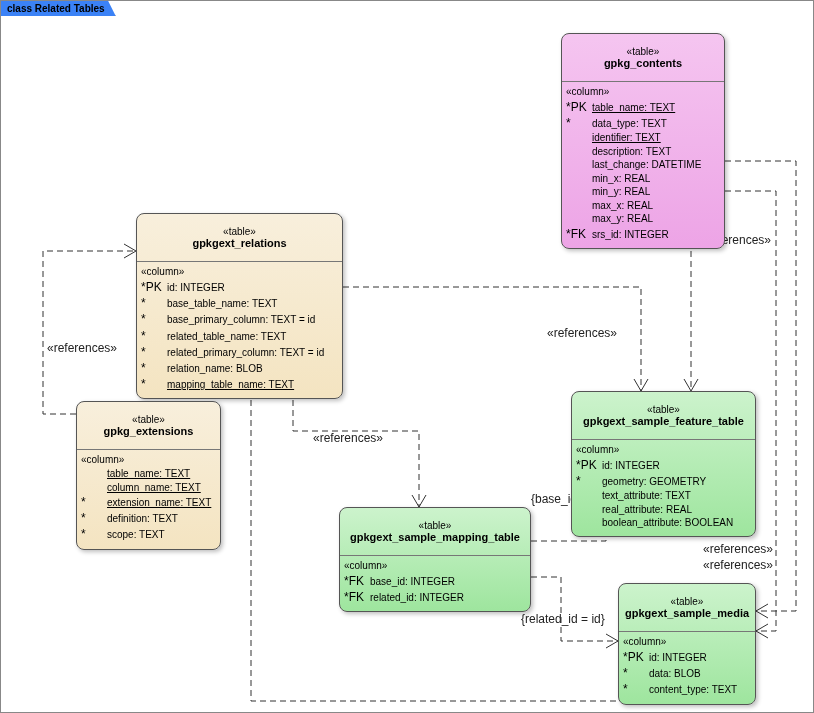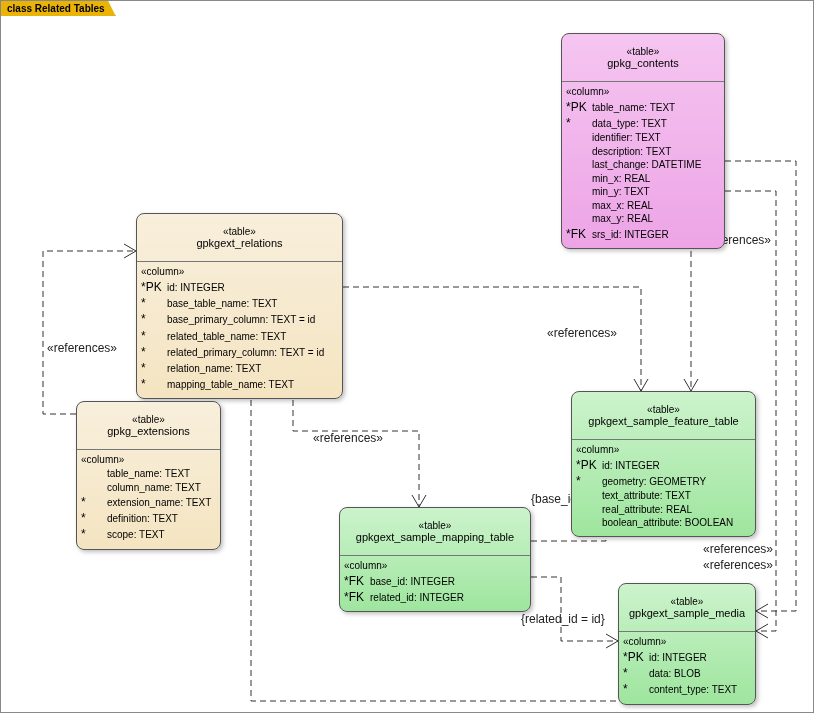--- a/index.html
+++ b/index.html
@@ -1,41 +1,41 @@
 <!DOCTYPE html>
 <html><head>
 <meta charset="utf-8">
 <style>
   * { box-sizing: border-box; margin: 0; padding: 0; }
   body { font-family: "Segoe UI", Tahoma, sans-serif; font-size: 11px; background: #fff; }
   .canvas { position: relative; width: 814px; height: 713px; border: 1px solid #888; }
   .frame-tab {
     position: absolute; top: -1px; left: -1px;
     border: 1px solid #888; border-bottom: none;
-    background: #eab308; padding: 2px 10px 2px 6px;
+    background: #3b82f6; padding: 2px 10px 2px 6px;
     font-weight: bold; font-size: 10px;
     clip-path: polygon(0 0, calc(100% - 8px) 0, 100% 100%, 0 100%);
   }
   .table-box {
     position: absolute;
     border: 1px solid #555; border-radius: 8px;
     box-shadow: 2px 2px 4px rgba(0,0,0,0.25);
     display: flex; flex-direction: column; overflow: hidden;
   }
   .t-beige { background: linear-gradient(to bottom, #f8efdc, #f4e4c1); }
   .t-pink  { background: linear-gradient(to bottom, #f5c5f0, #eda4e6); }
   .t-green { background: linear-gradient(to bottom, #ccf3cc, #9ee59e); }
   .tbl-head { text-align: center; padding: 12px 6px; border-bottom: 1px solid #777; }
   .tbl-head .stereo { font-size: 10px; }
-  .tbl-head .name { font-weight: normal; font-size: 11px; }
+  .tbl-head .name { font-weight: bold; font-size: 11px; }
   .tbl-body { padding: 4px 4px 6px; }
   .tbl-body .section { font-size: 10px; margin-bottom: 2px; }
   .col-row { display: flex; align-items: baseline; gap: 4px; font-size: 10px; line-height: 1.35; white-space: nowrap; }
   .col-row .key { width: 22px; font-size: 12px; }
-  .col-row .nm.ul { }
+  .col-row .nm.ul { text-decoration: underline; }
   svg.conn { position: absolute; top: 0; left: 0; width: 814px; height: 713px; pointer-events: none; }
   .edge { stroke: #333; stroke-width: 1; fill: none; stroke-dasharray: 6 4; }
   .arrowhead { stroke: #333; stroke-width: 1; fill: none; }
   .edge-label { position: absolute; font-size: 12px; color: #222; background: transparent; white-space: nowrap; }
 </style>
 </head>
 <body>
 
 <div class="canvas">
   <div class="frame-tab">class Related Tables</div>
@@ -106,21 +106,21 @@
           <div class="col-row">
             <span class="key"></span>
             <span class="nm">last_change: DATETIME</span>
           </div>
           <div class="col-row">
             <span class="key"></span>
             <span class="nm">min_x: REAL</span>
           </div>
           <div class="col-row">
             <span class="key"></span>
-            <span class="nm">min_y: TEXT</span>
+            <span class="nm">min_y: REAL</span>
           </div>
           <div class="col-row">
             <span class="key"></span>
             <span class="nm">max_x: REAL</span>
           </div>
           <div class="col-row">
             <span class="key"></span>
             <span class="nm">max_y: REAL</span>
           </div>
           <div class="col-row">
@@ -154,21 +154,21 @@
           <div class="col-row">
             <span class="key">*</span>
             <span class="nm">related_table_name: TEXT</span>
           </div>
           <div class="col-row">
             <span class="key">*</span>
             <span class="nm">related_primary_column: TEXT = id</span>
           </div>
           <div class="col-row">
             <span class="key">*</span>
-            <span class="nm">relation_name: TEXT</span>
+            <span class="nm">relation_name: BLOB</span>
           </div>
           <div class="col-row">
             <span class="key">*</span>
             <span class="nm ul">mapping_table_name: TEXT</span>
           </div>
         </div>
     </div>
   </div>
 
   <div class="table-box t-beige" style="left:75px; top:400px; width:145px;">

